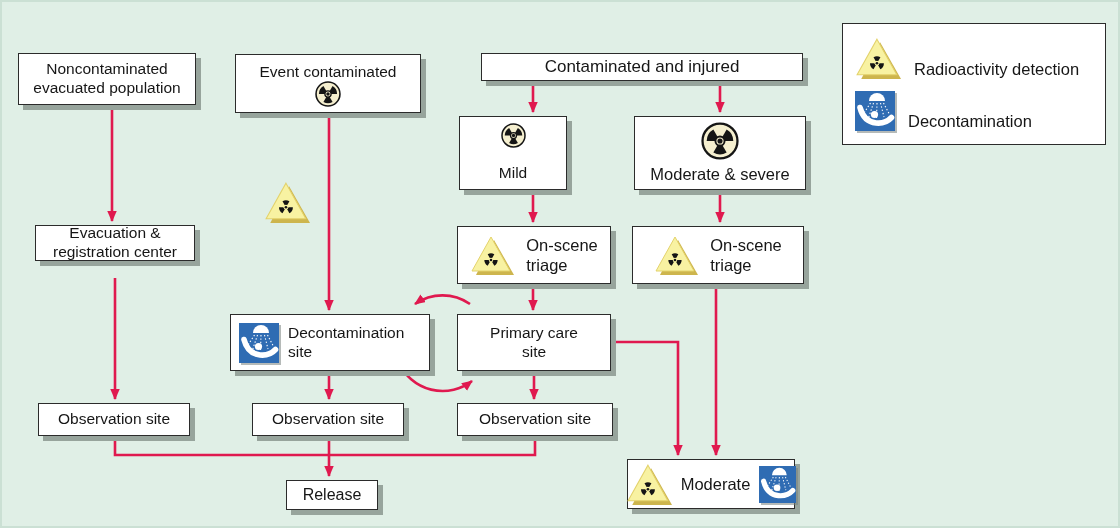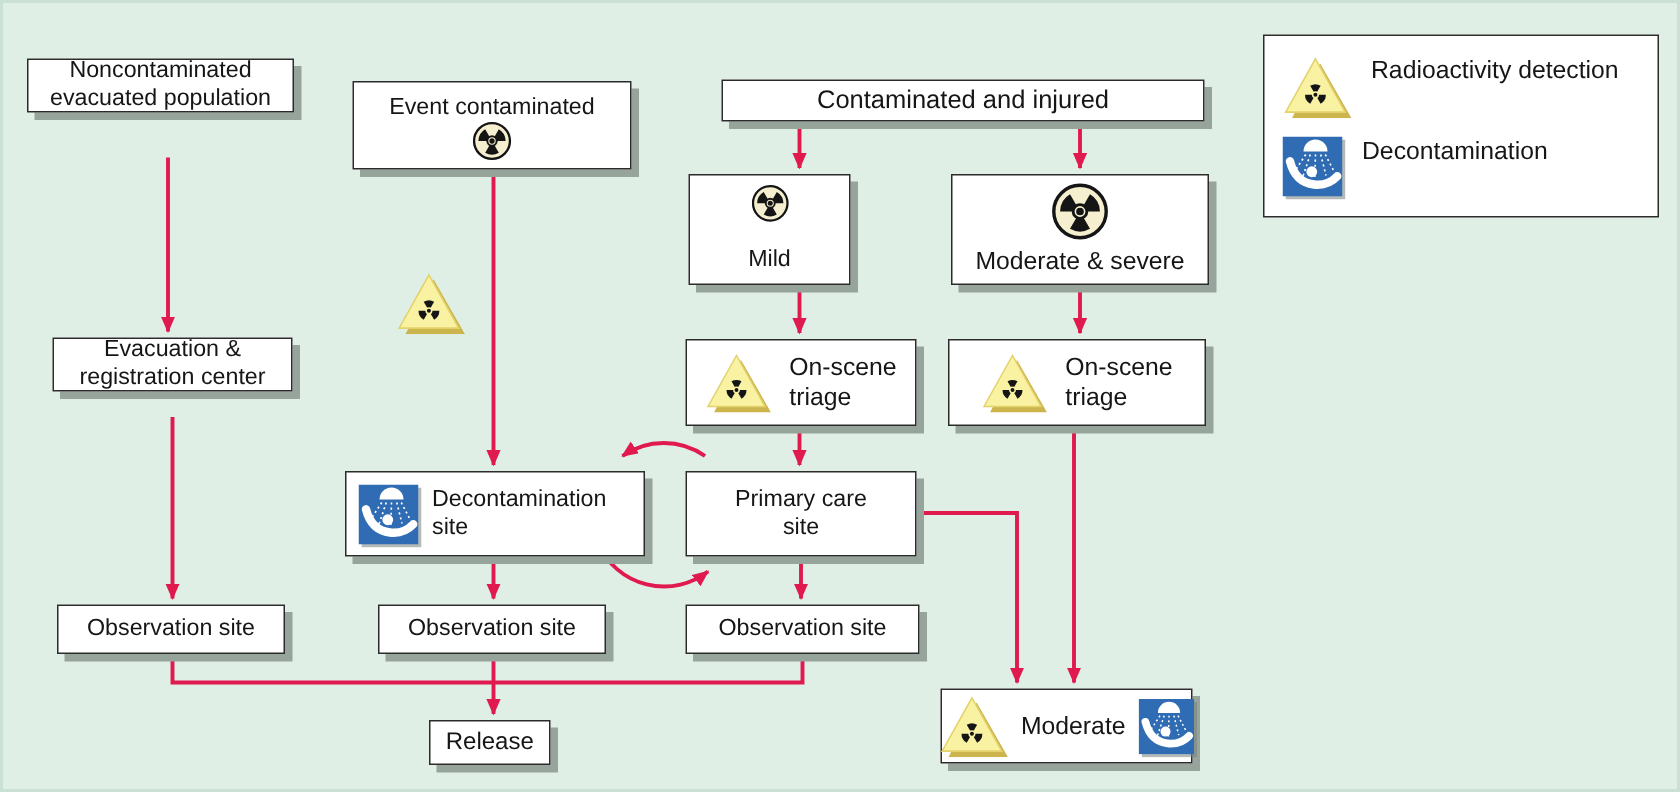--- a/index.html
+++ b/index.html
@@ -31,37 +31,37 @@
     display:flex;align-items:center;justify-content:center;
     font-size:15.5px;line-height:1.22;
     z-index:2;
     text-align:center;
   }
   .box .ln{display:block;}
   .col{flex-direction:column;}
   .row{flex-direction:row;}
   .tleft{text-align:left;}
   
-  .b-noncontam{left:16px;top:37px;width:178px;height:36px;}
+  .b-noncontam{left:16px;top:51px;width:178px;height:52px;}
   .b-solely{left:233px;top:52px;width:186px;height:59px;padding-top:3px;}
   .b-continj{left:479px;top:51px;width:322px;height:28px;font-size:17px;}
   .b-mild{left:457px;top:114px;width:108px;height:74px;justify-content:space-evenly;gap:10px;}
   .b-moderate{left:632px;top:114px;width:172px;height:74px;justify-content:space-evenly;font-size:16.5px;}
   .b-evac{left:33px;top:223px;width:160px;height:36px;}
   .b-triage-l{left:455px;top:224px;width:154px;height:58px;gap:12px;font-size:16.5px;}
   .b-triage-r{left:630px;top:224px;width:172px;height:58px;gap:12px;font-size:16.5px;}
   .b-decon{left:228px;top:312px;width:200px;height:57px;gap:9px;justify-content:flex-start;padding-left:8px;}
   .b-primary{left:455px;top:312px;width:154px;height:57px;}
   .b-obs-l{left:36px;top:401px;width:152px;height:33px;}
   .b-obs-m{left:250px;top:401px;width:152px;height:33px;}
   .b-obs-r{left:455px;top:401px;width:156px;height:33px;}
-  .b-release{left:284px;top:478px;width:81px;height:30px;font-size:16px;}
+  .b-release{left:284px;top:478px;width:92px;height:30px;font-size:16px;}
   .b-hospital{left:625px;top:457px;width:168px;height:50px;gap:9px;font-size:16.5px;}
   .b-legend{left:840px;top:21px;width:264px;height:122px;flex-direction:column;justify-content:space-evenly;align-items:stretch;box-shadow:none;padding:2px 0 2px 12px;}
-  .legend-row{display:flex;align-items:flex-start;gap:13px;font-size:16.5px;text-align:left;}
+  .legend-row{display:flex;align-items:flex-end;gap:13px;font-size:16.5px;text-align:left;}
   
   svg.arrows{position:absolute;left:0;top:0;z-index:1;}
   .flow{stroke:var(--arrow,#e0194f);stroke-width:2.6;fill:none;}
   .arrowhead{fill:var(--arrow,#e0194f);}
   
   .tref-bg{fill:var(--trefoil-bg,#f5efcf);stroke:#151515;}
   .ink{fill:#151515;}
   .tri-shadow{fill:var(--triangle-shadow,#cdb54d);}
   .tri-main{fill:var(--triangle-fill,#f8f2a2);stroke:var(--triangle-edge,#e3d26b);}
   .tri-gap{fill:var(--triangle-fill,#f8f2a2);}

